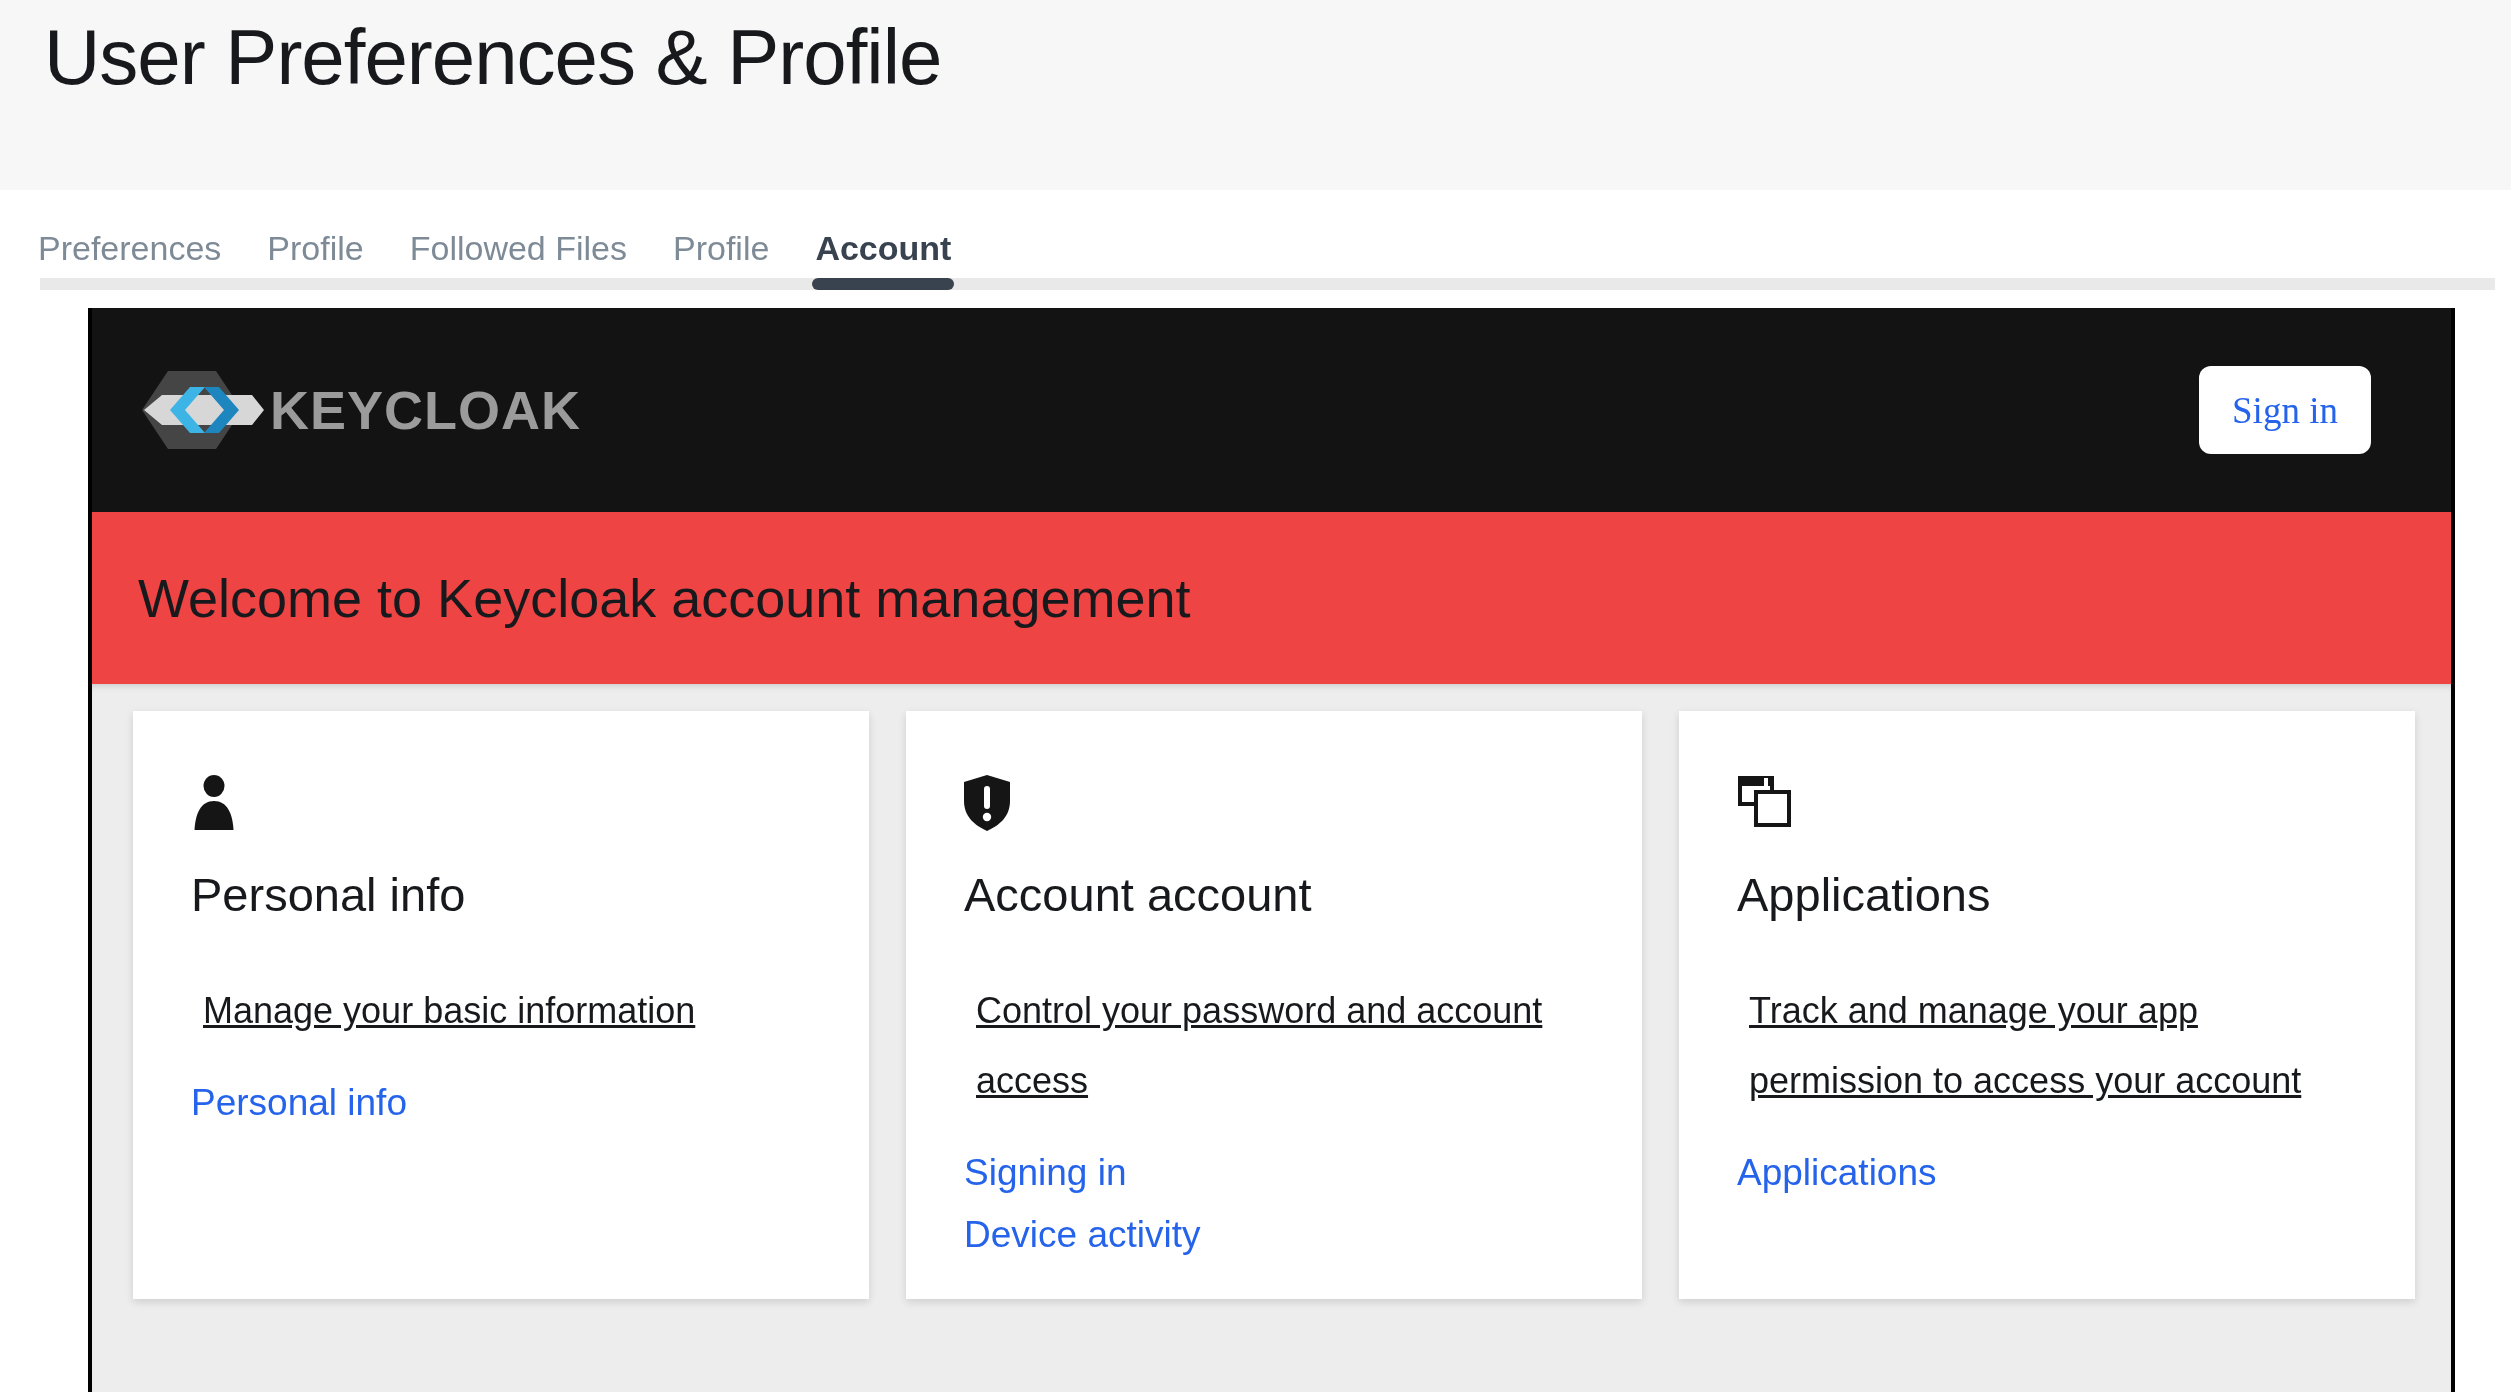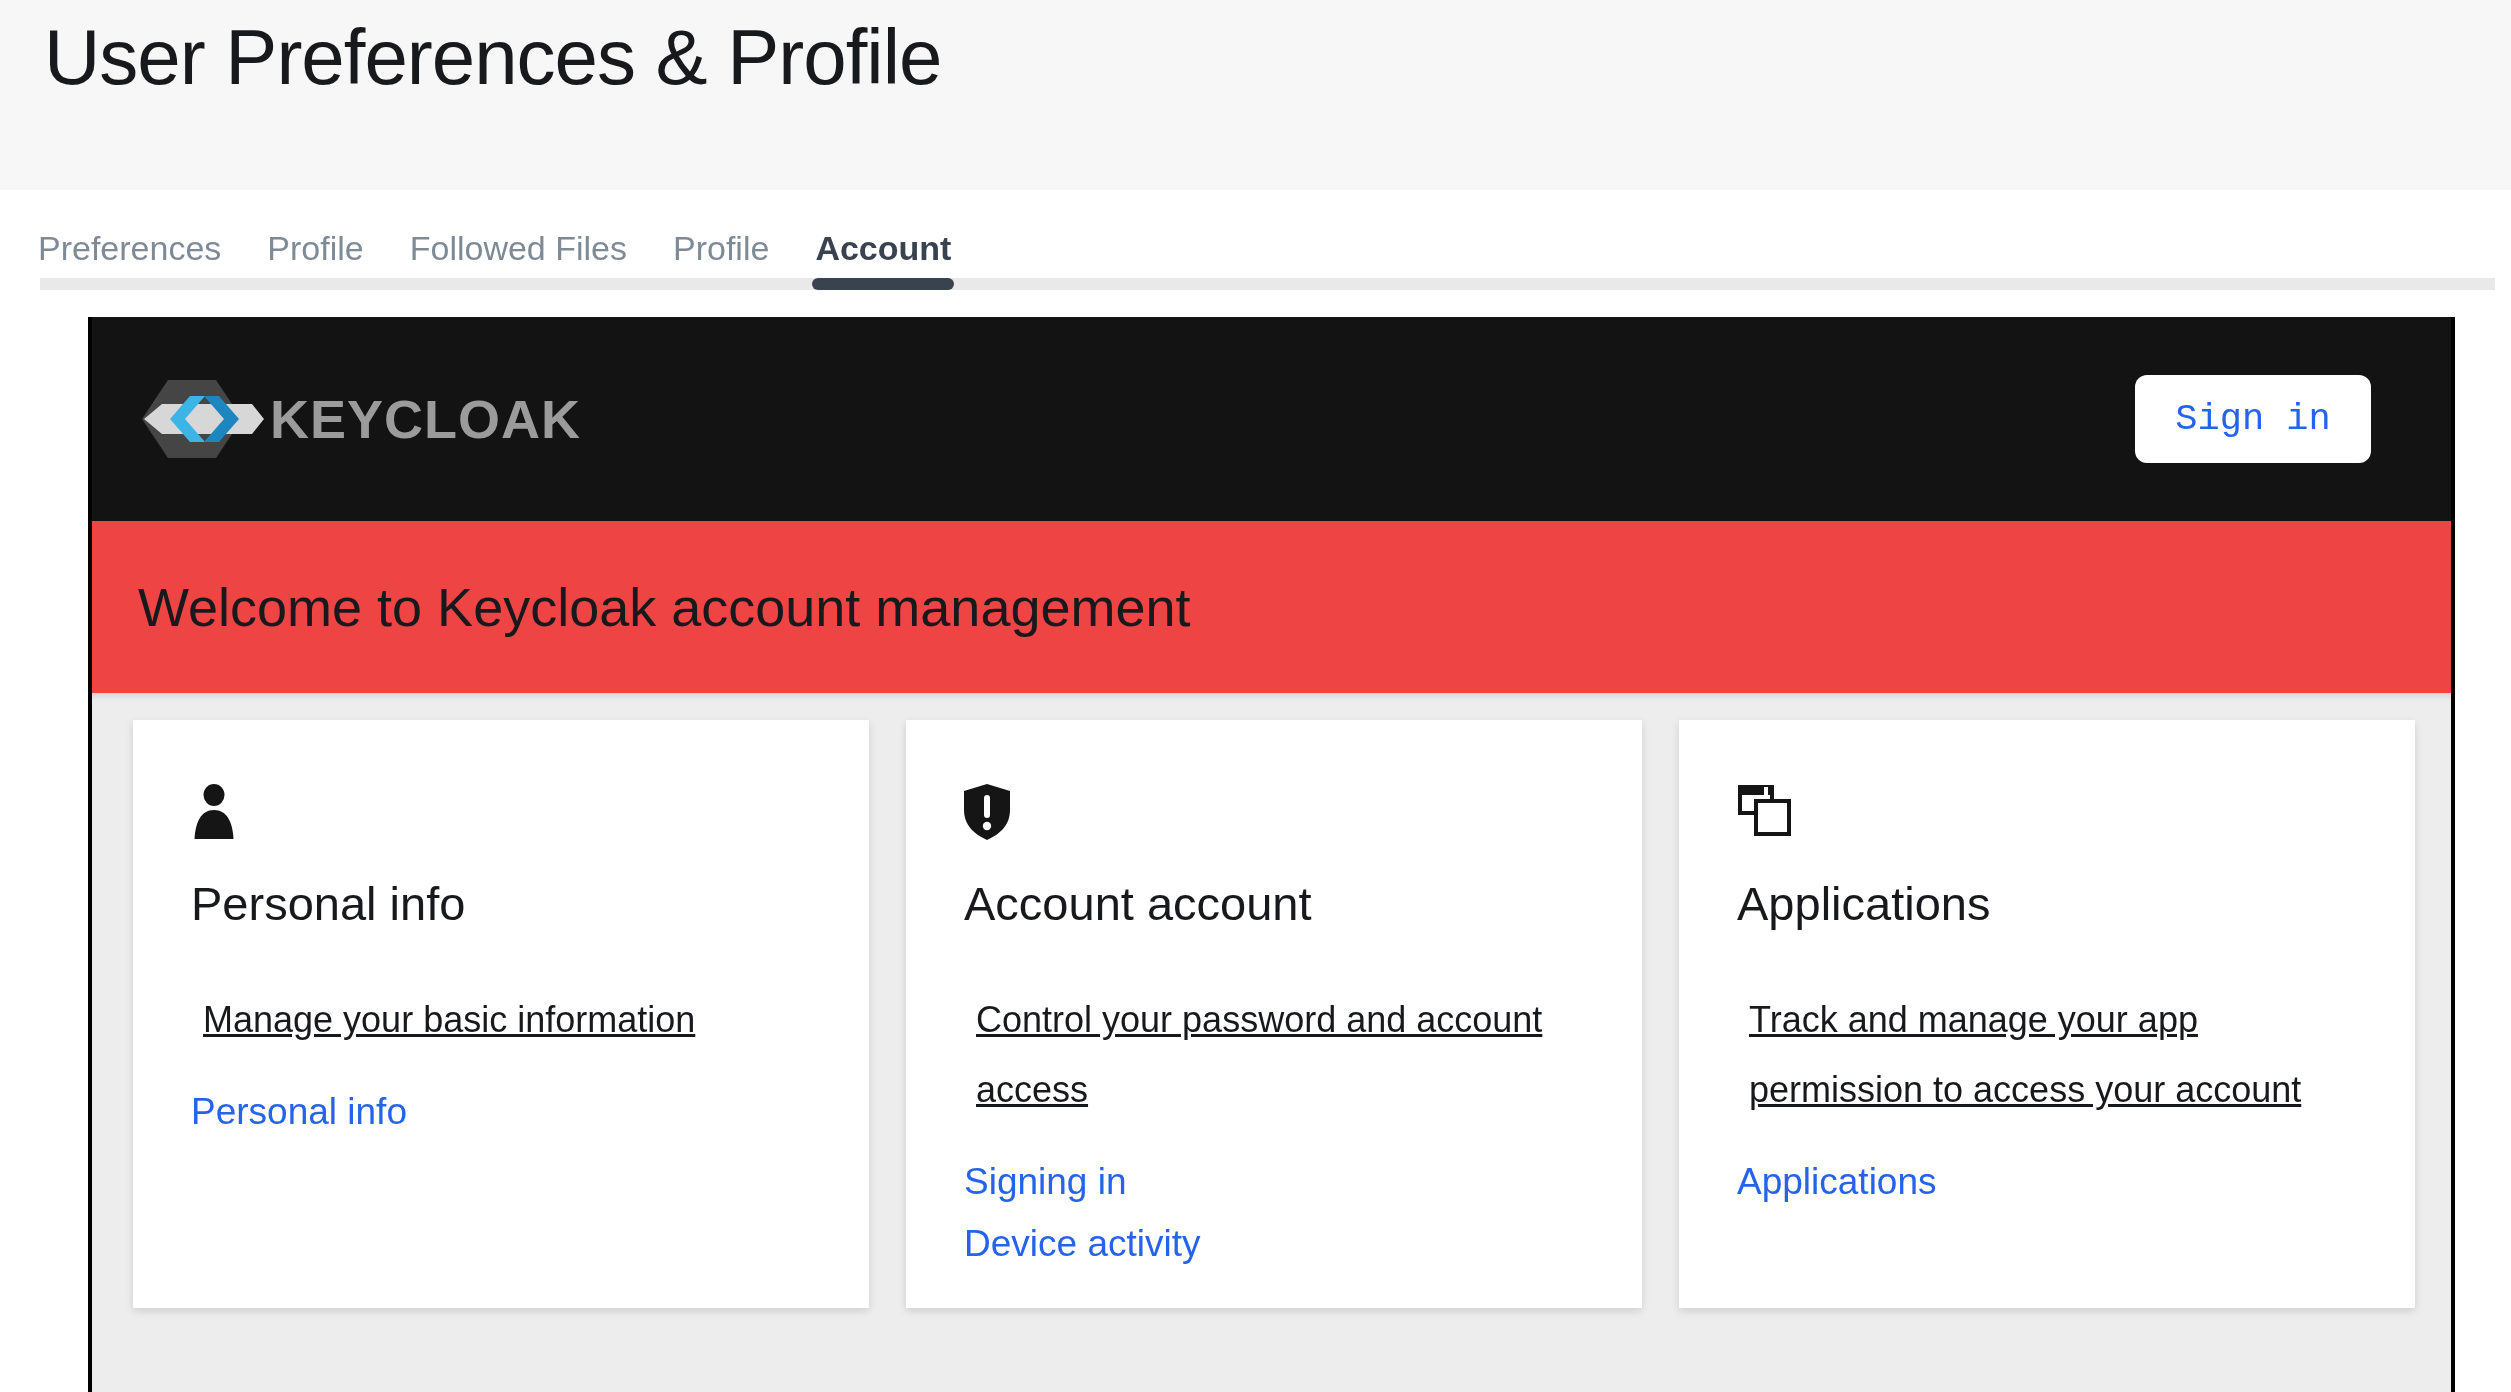--- a/index.html
+++ b/index.html
@@ -18,28 +18,28 @@
   .top-band{height:190px;background:var(--band-bg);}
   .page-title{margin:0;padding:12px 0 0 44px;font-size:78px;font-weight:300;letter-spacing:-1px;color:var(--text-dark);}
   .tabs-section{position:relative;height:118px;background:#fff;}
   .tabs{display:flex;gap:46px;padding:38px 0 0 38px;}
   .tab{position:relative;font-size:34px;line-height:40px;font-weight:500;color:var(--tab-inactive);cursor:pointer;white-space:nowrap;}
   .tab.active{color:var(--tab-active);font-weight:600;}
   .tab.active::after{content:"";position:absolute;left:-3px;right:-3px;top:50px;height:12px;border-radius:7px;background:var(--tab-active);z-index:2;}
   .tabs-divider{position:absolute;left:40px;right:16px;top:88px;height:12px;background:var(--divider);}
   
   .kc-panel{
-    position:absolute;left:88px;top:317px;bottom:0;width:2367px;
+    position:absolute;left:88px;top:308px;bottom:0;width:2367px;
     border-left:4px solid #000;border-right:4px solid #000;
     display:flex;flex-direction:column;background:var(--content-bg);
   }
   .kc-header{flex:none;height:204px;background:var(--header-bg);display:flex;align-items:center;justify-content:space-between;padding:0 80px 0 50px;}
   .kc-logo{display:flex;align-items:center;text-decoration:none;}
   .kc-logo-text{font-size:54px;font-weight:700;letter-spacing:1px;color:var(--logo-text);margin-left:4px;}
-  .sign-in{width:236px;height:88px;background:#fff;border:none;border-radius:12px;color:var(--accent-blue);font-size:37px;font-family:Liberation Mono, monospace;display:flex;align-items:center;justify-content:center;cursor:pointer;}
+  .sign-in{width:172px;height:88px;background:#fff;border:none;border-radius:12px;color:var(--accent-blue);font-size:37px;font-family:Liberation Serif, serif;display:flex;align-items:center;justify-content:center;cursor:pointer;}
   .kc-welcome{flex:none;height:172px;background:#ef4444;display:flex;align-items:center;padding-left:46px;}
   .kc-welcome h2{margin:0;font-size:54px;font-weight:400;color:var(--text-dark);}
   .kc-content{flex:1;background:var(--content-bg);padding:27px 36px 16px 41px;display:flex;gap:37px;align-items:flex-start;box-shadow:inset 0 7px 9px -7px rgba(0,0,0,.22);}
   .kc-card{width:736px;height:588px;background:#fff;box-shadow:0 3px 8px rgba(0,0,0,.13);padding:64px 58px 0 58px;}
   .card-icon{height:56px;margin-bottom:36px;}
   .card-title{margin:0 0 54px;font-size:47px;font-weight:500;color:var(--text-dark);}
   .card-desc{margin:0 12px 26px;font-size:36px;line-height:70px;color:var(--text-dark);text-decoration:underline;}
   .card-link{display:block;width:max-content;font-size:37px;line-height:62px;color:var(--accent-blue);text-decoration:none;cursor:pointer;}
 </style>
 </head>

